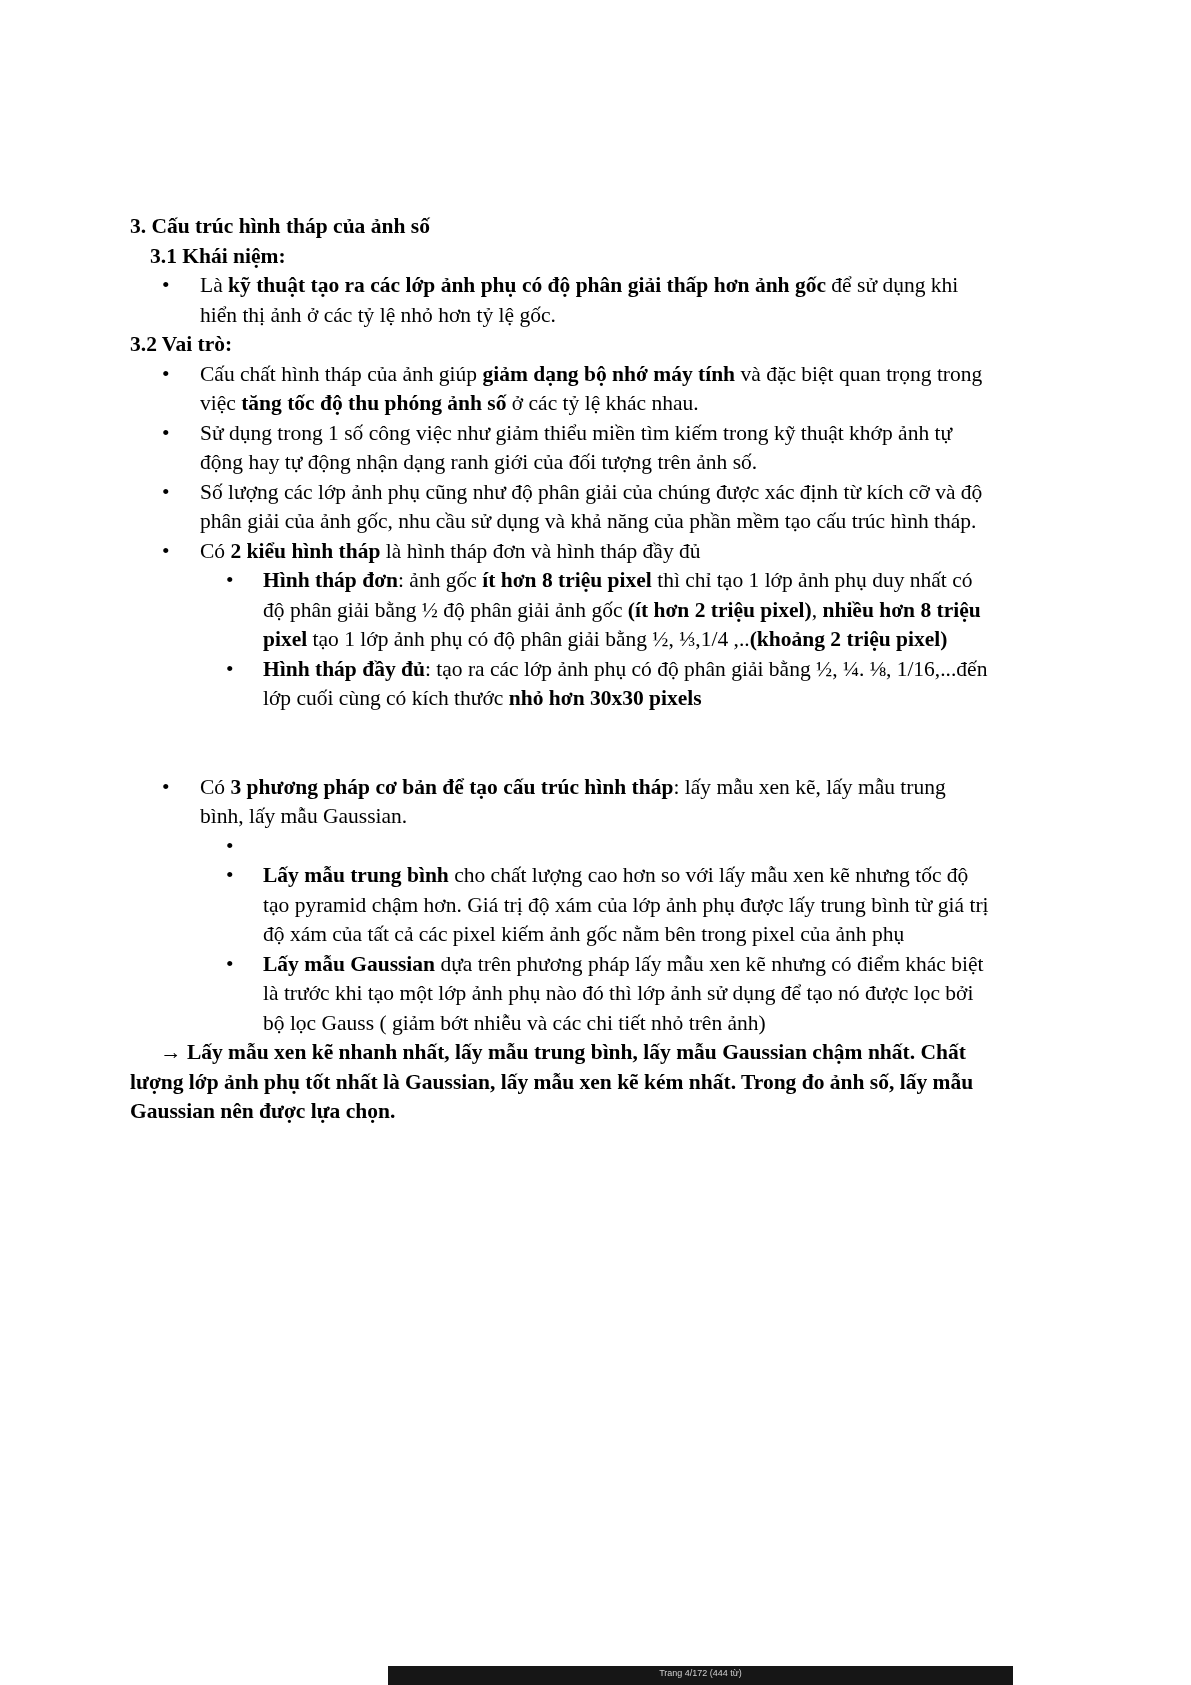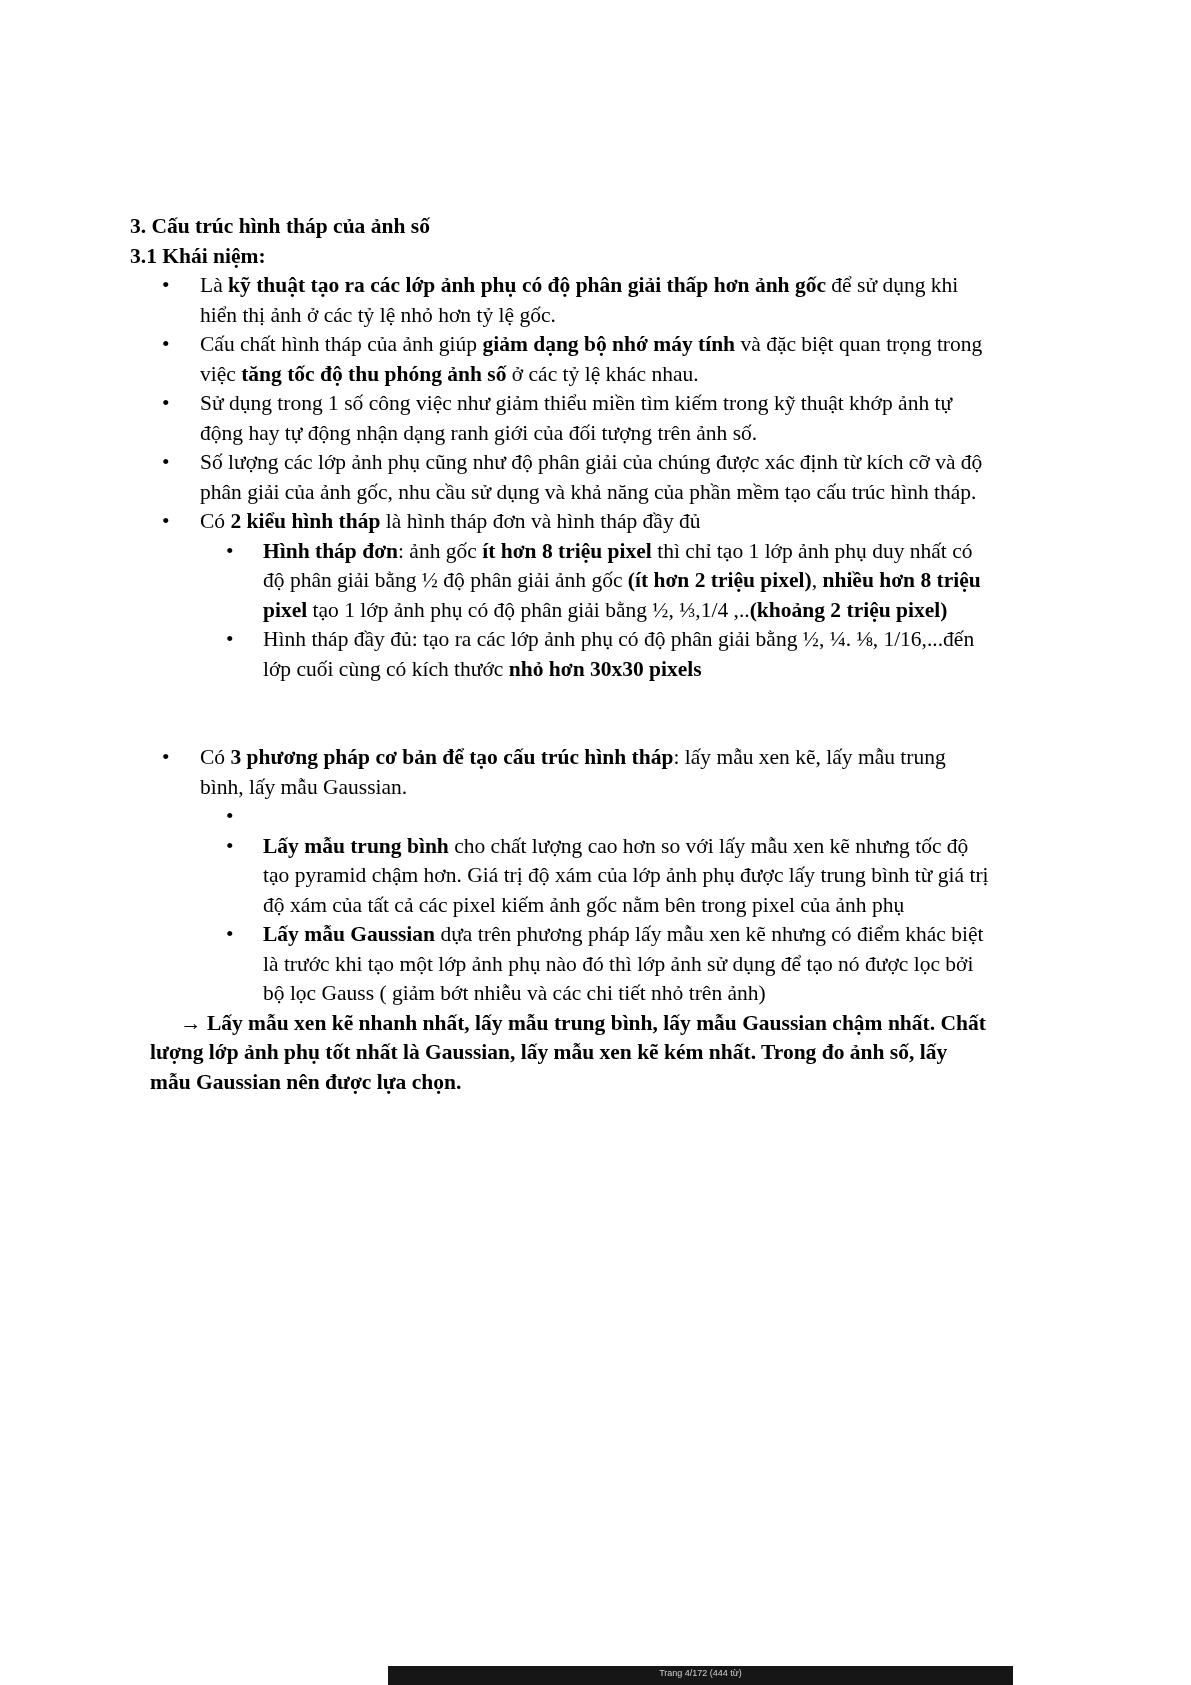--- a/index.html
+++ b/index.html
@@ -24,46 +24,47 @@
     text-align:left;
   }
   .heading { font-weight:bold; }
   .bullet { display:flex; }
   .bullet .marker { flex:0 0 auto; }
   .bullet.l1 { padding-left:32px; }
   .bullet.l1 .marker { width:38px; }
   .bullet.l2 { padding-left:96px; }
   .bullet.l2 .marker { width:37px; }
   .bullet .btext { flex:1 1 auto; }
-  .conclusion { font-weight:bold; text-indent:30px;margin-left:20px; }
+  .conclusion { font-weight:bold; text-indent:30px; }
   .spacer { height:59px; }
   .footer-bar {
     position:absolute;
     left:388px; bottom:0;
     width:625px; height:19px;
     background:#161616;
     overflow:hidden;
     color:#cfcfcf;
     font-family:"Liberation Sans", sans-serif;
     font-size:9px;
     line-height:14px;
     text-align:center;
   }
 </style>
 </head>
 <body>
 
 <div class="page">
   <div class="doc-body">
       <div class="heading"><span style="font-weight: bold;">3. Cấu trúc hình tháp của ảnh số</span></div>
-      <div class="heading"><span style="font-weight: bold;">3.1 Khái niệm:</span></div>
+      <div class="heading"><span style="font-weight: bold; margin-left: 20px;">3.1 Khái niệm:</span></div>
       <div class="bullet l1">
         <span class="marker">•</span>
         <span class="btext"><span>Là </span><span style="font-weight: bold;">kỹ thuật tạo ra các lớp ảnh phụ có độ phân giải thấp hơn ảnh gốc</span><span> để sử dụng khi hiển thị ảnh ở các tỷ lệ nhỏ hơn tỷ lệ gốc.</span></span>
       </div>
+      <div class="heading"><span style="font-weight: bold;">3.2 Vai trò:</span></div>
       <div class="bullet l1">
         <span class="marker">•</span>
         <span class="btext"><span>Cấu chất hình tháp của ảnh giúp </span><span style="font-weight: bold;">giảm dạng bộ nhớ máy tính</span><span> và đặc biệt quan trọng trong việc </span><span style="font-weight: bold;">tăng tốc độ thu phóng ảnh số</span><span> ở các tỷ lệ khác nhau.</span></span>
       </div>
       <div class="bullet l1">
         <span class="marker">•</span>
         <span class="btext"><span>Sử dụng trong 1 số công việc như giảm thiểu miền tìm kiếm trong kỹ thuật khớp ảnh tự động hay tự động nhận dạng ranh giới của đối tượng trên ảnh số.</span></span>
       </div>
       <div class="bullet l1">
         <span class="marker">•</span>
@@ -72,21 +73,21 @@
       <div class="bullet l1">
         <span class="marker">•</span>
         <span class="btext"><span>Có </span><span style="font-weight: bold;">2 kiểu hình tháp</span><span> là hình tháp đơn và hình tháp đầy đủ</span></span>
       </div>
       <div class="bullet l2">
         <span class="marker">•</span>
         <span class="btext"><span style="font-weight: bold;">Hình tháp đơn</span><span>: ảnh gốc </span><span style="font-weight: bold;">ít hơn 8 triệu pixel</span><span> thì chỉ tạo 1 lớp ảnh phụ duy nhất có độ phân giải bằng ½ độ phân giải ảnh gốc </span><span style="font-weight: bold;">(ít hơn 2 triệu pixel)</span><span>, </span><span style="font-weight: bold;">nhiều hơn 8 triệu pixel</span><span> tạo 1 lớp ảnh phụ có độ phân giải bằng ½, ⅓,1/4 ,..</span><span style="font-weight: bold;">(khoảng 2 triệu pixel)</span></span>
       </div>
       <div class="bullet l2">
         <span class="marker">•</span>
-        <span class="btext"><span style="font-weight: normal;">Hình tháp đầy đủ</span><span>: tạo ra các lớp ảnh phụ có độ phân giải bằng ½, ¼. ⅛, 1/16,...đến lớp cuối cùng có kích thước </span><span style="font-weight: bold;">nhỏ hơn 30x30 pixels</span></span>
+        <span class="btext"><span style="font-weight: bold;">Hình tháp đầy đủ</span><span>: tạo ra các lớp ảnh phụ có độ phân giải bằng ½, ¼. ⅛, 1/16,...đến lớp cuối cùng có kích thước </span><span style="font-weight: bold;">nhỏ hơn 30x30 pixels</span></span>
       </div>
       <div class="spacer"></div>
       <div class="bullet l1">
         <span class="marker">•</span>
         <span class="btext"><span>Có </span><span style="font-weight: bold;">3 phương pháp cơ bản để tạo cấu trúc hình tháp</span><span>: lấy mẫu xen kẽ, lấy mẫu trung bình, lấy mẫu Gaussian.</span></span>
       </div>
       <div class="bullet l2">
         <span class="marker">•</span>
       </div>
       <div class="bullet l2">

